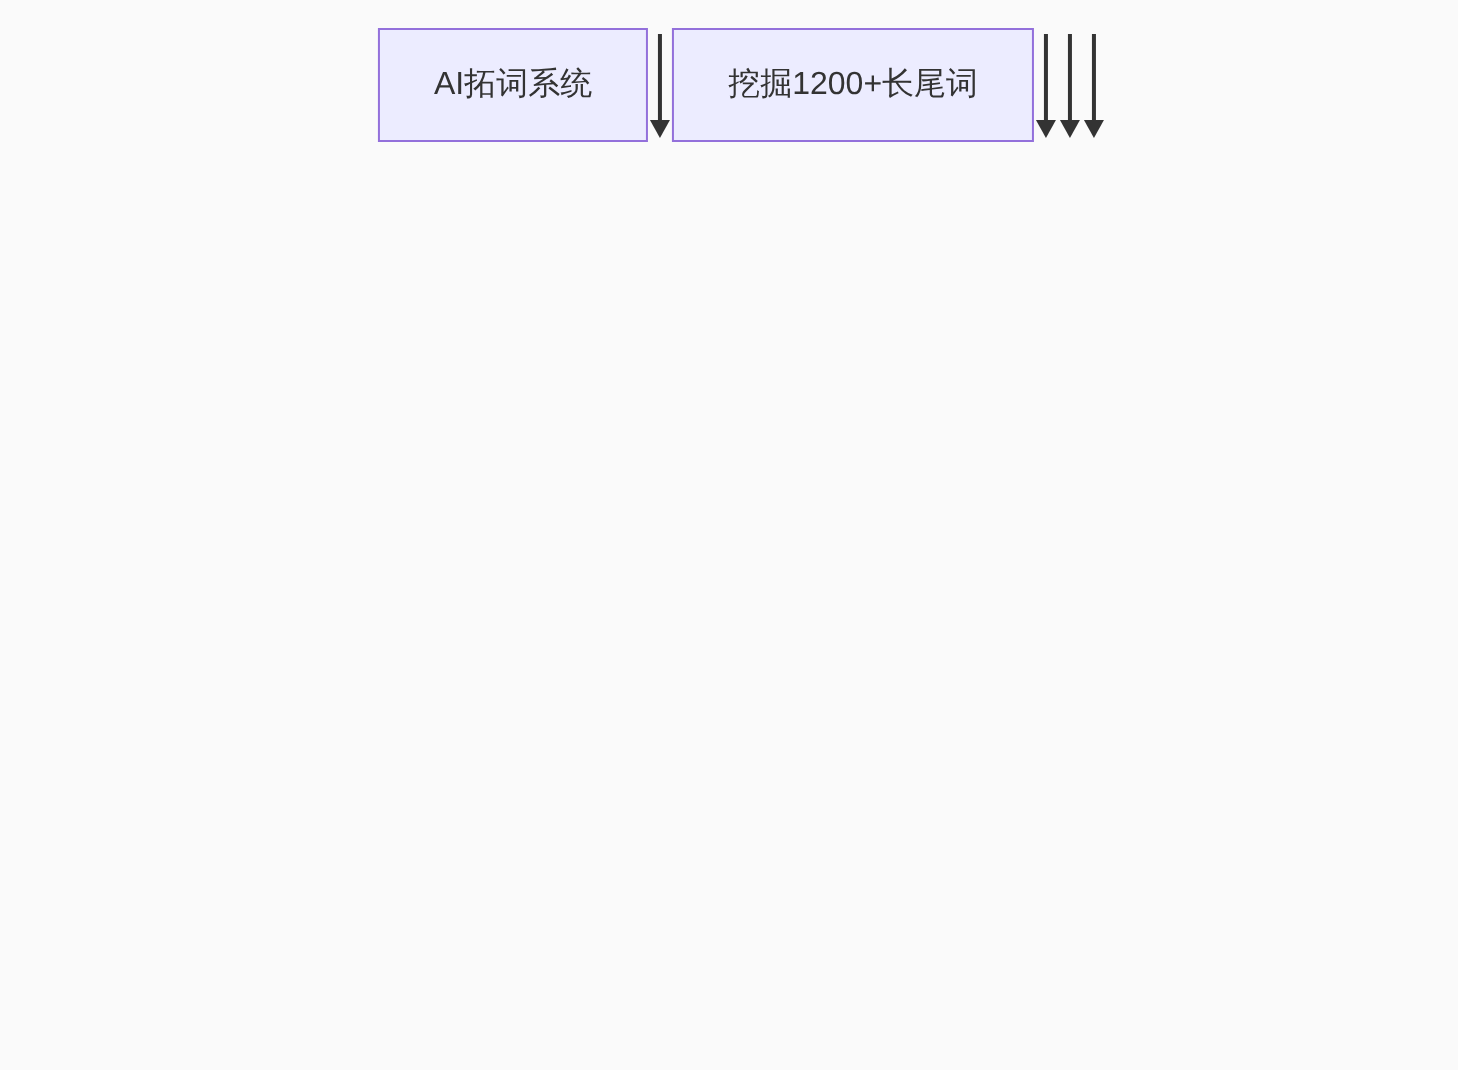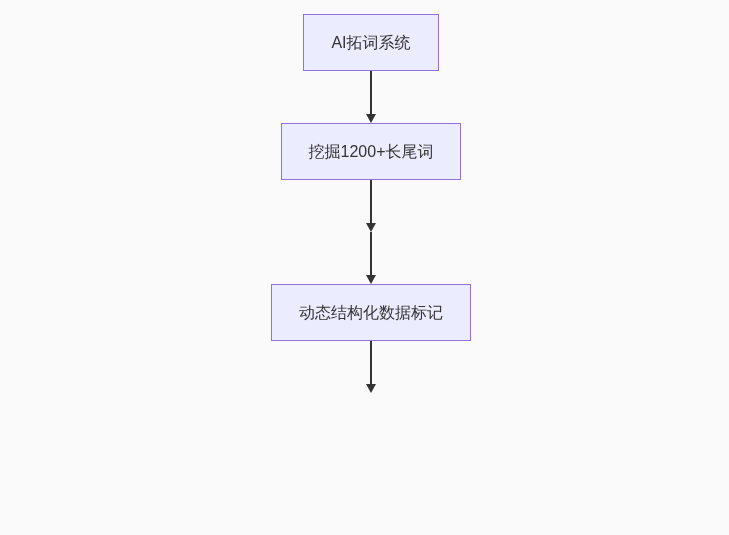--- a/index.html
+++ b/index.html
@@ -13,21 +13,20 @@
     overflow: hidden;
     background: var(--background, #fafafa);
     font-family: "Liberation Sans", "DejaVu Sans", sans-serif;
   }
   .flow {
     position: absolute;
     top: 14px;
     left: 371px;
     transform: translateX(-50%);
     display: flex;
-    flex-direction: column;
     align-items: center;
   }
   .node {
     box-sizing: border-box;
     height: 57px;
     padding: 0 27px;
     background: var(--node-fill, #ECECFF);
     border: 1.5px solid var(--node-border, #9370DB);
     display: flex;
     align-items: center;
@@ -82,23 +81,20 @@
     <span class="line"></span>
     <span class="head"></span>
   </div>
 
 
   <div class="arrow">
     <span class="line"></span>
     <span class="head"></span>
   </div>
 
-  <div class="node">
-    <span>动态结构化数据标记</span>
-  </div>
 
   <div class="arrow">
     <span class="line"></span>
     <span class="head"></span>
   </div>
 
 
 </div>
 
 </body></html>

